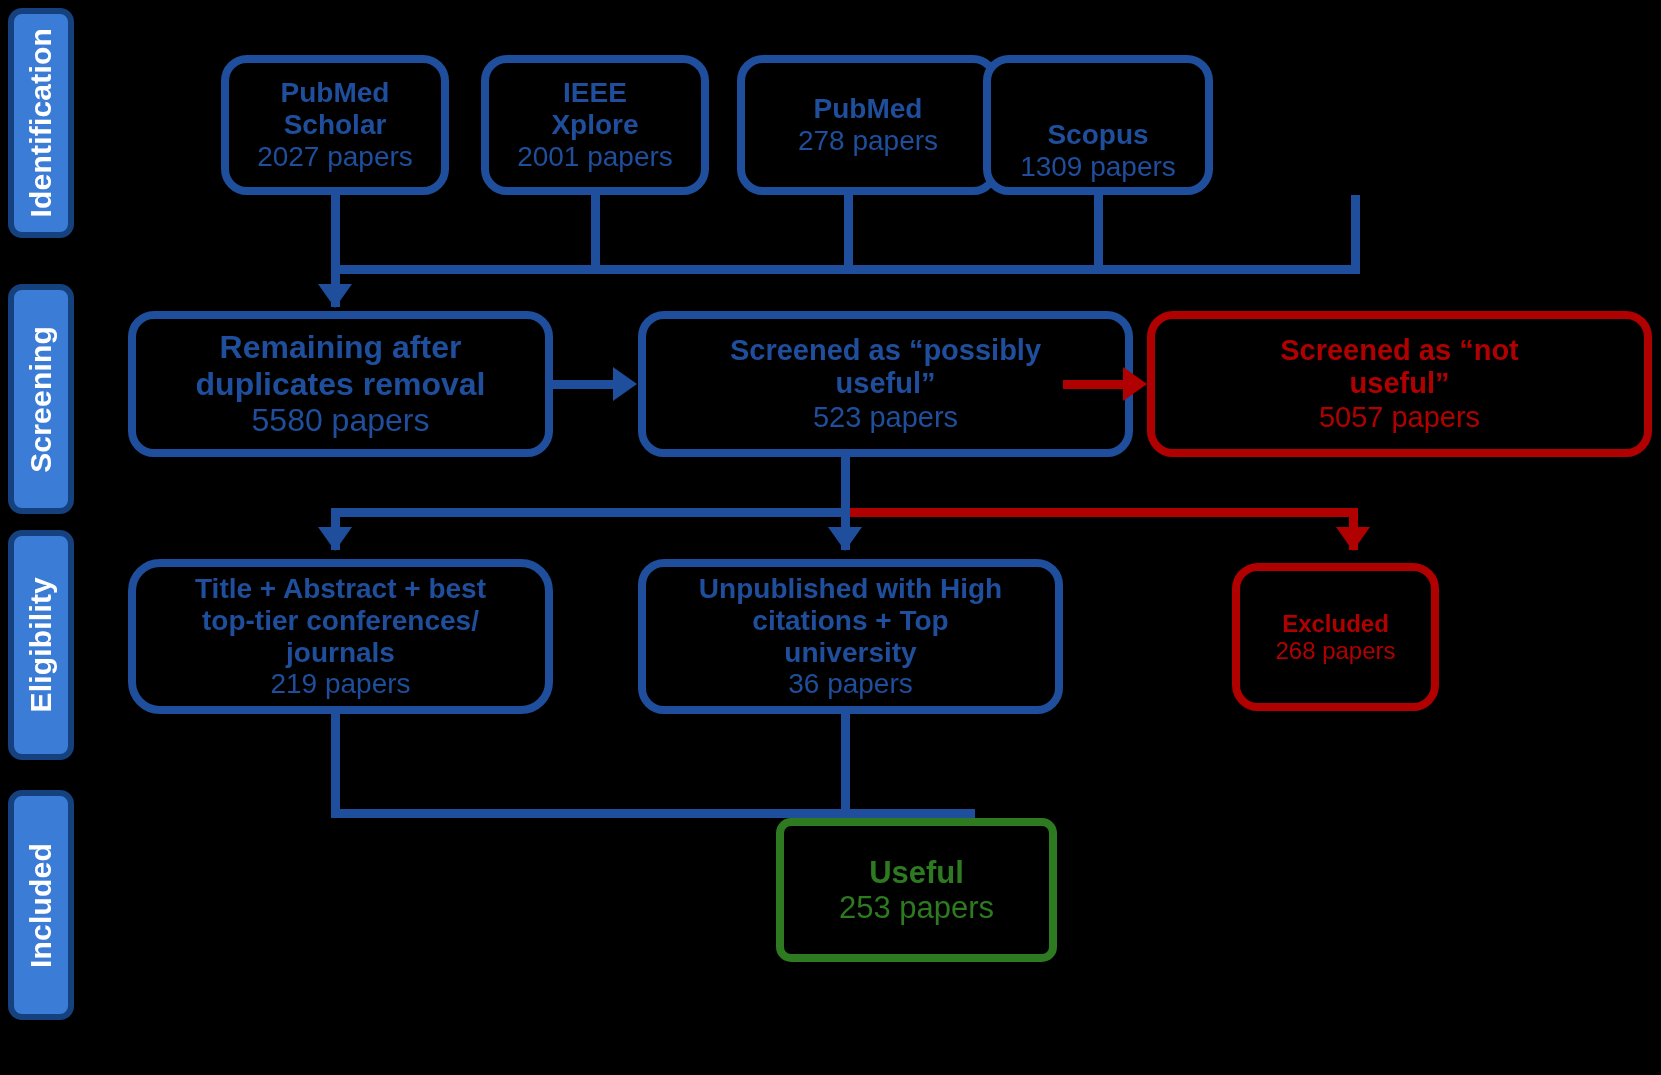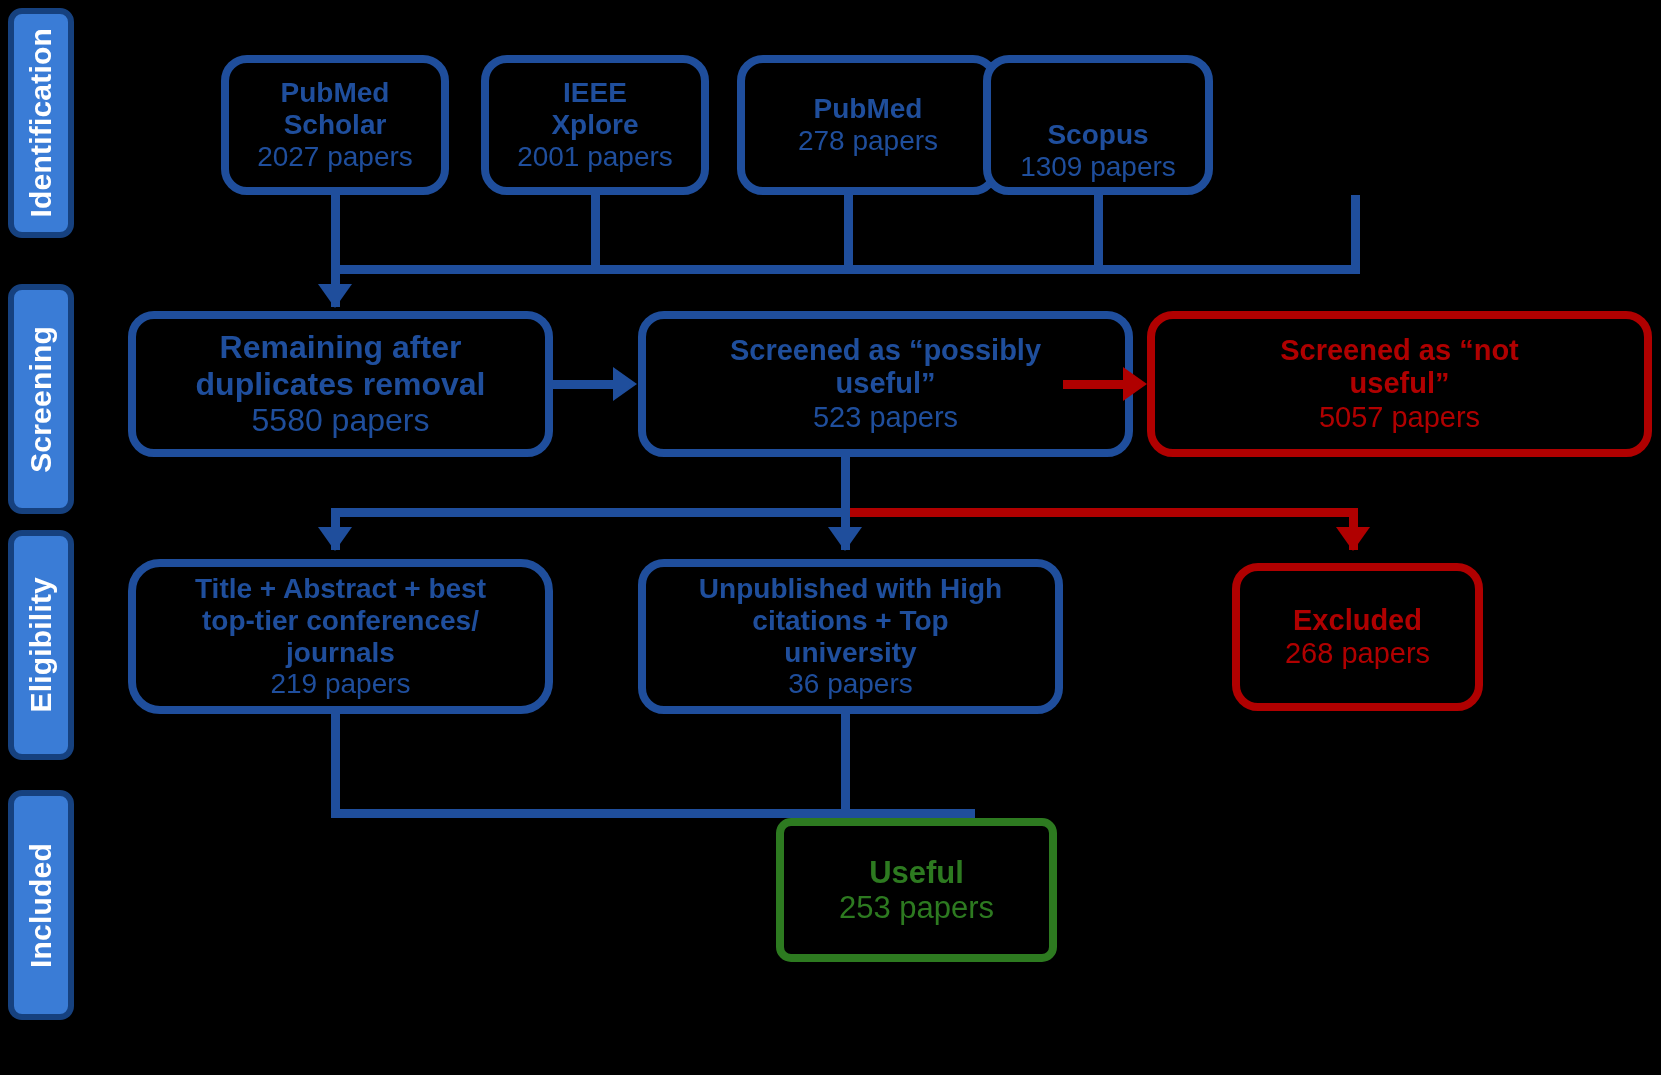--- a/index.html
+++ b/index.html
@@ -190,21 +190,21 @@
     <div class="count">219 papers</div>
   </div>
 
   <div class="node blue" style="left:638px; top:559px; width:425px; height:155px; font-size:28px;">
     <div class="title">Unpublished with High</div>
     <div class="title">citations + Top</div>
     <div class="title">university</div>
     <div class="count">36 papers</div>
   </div>
 
-  <div class="node red" style="left:1232px; top:563px; width:251px; height:148px; font-size:29px;">
+  <div class="node red" style="left:1232px; top:563px; width:207px; height:148px; font-size:24px;">
     <div class="title">Excluded</div>
     <div class="count">268 papers</div>
   </div>
 
   <div class="seg" style="left:331px; top:714px; width:9px; height:104px;"></div>
   <div class="seg" style="left:841px; top:714px; width:9px; height:104px;"></div>
   <div class="seg" style="left:331px; top:809px; width:644px; height:9px;"></div>
   <div class="seg" style="left:966px; top:809px; width:9px; height:32px;"></div>
   <div class="arrow-down" style="left:953px; top:818px;"></div>
 

